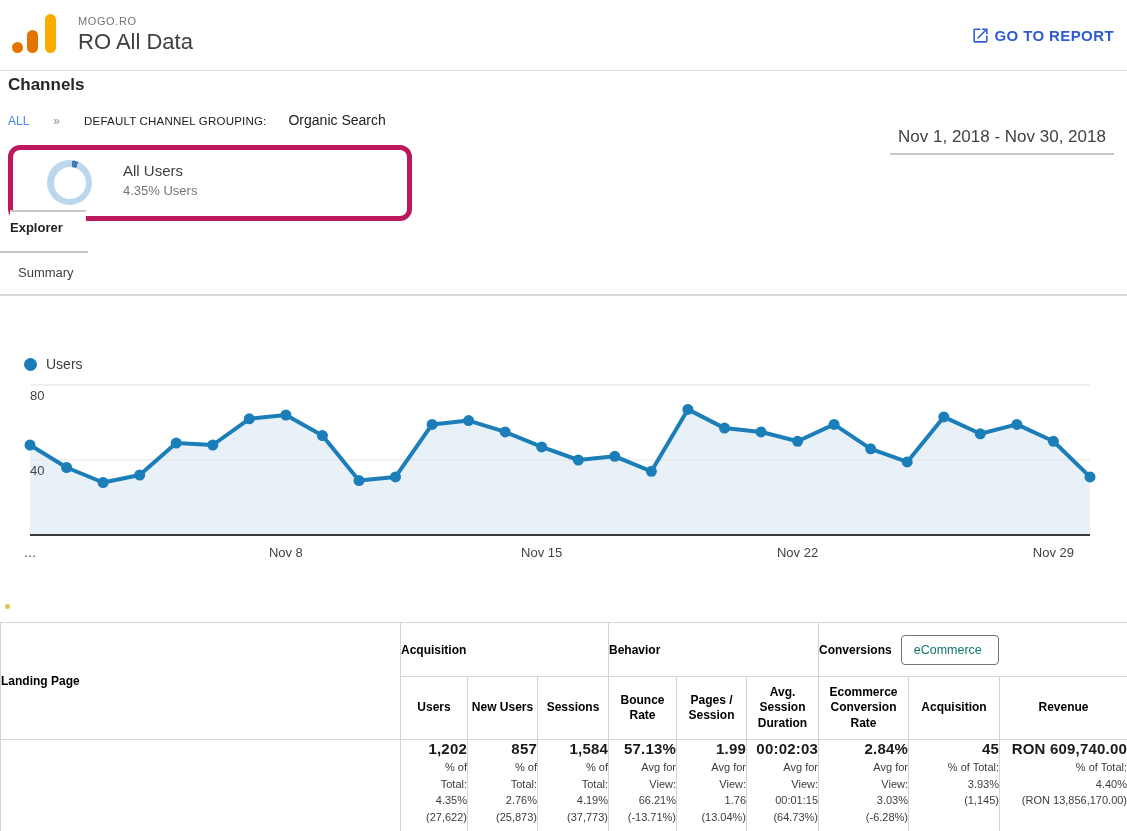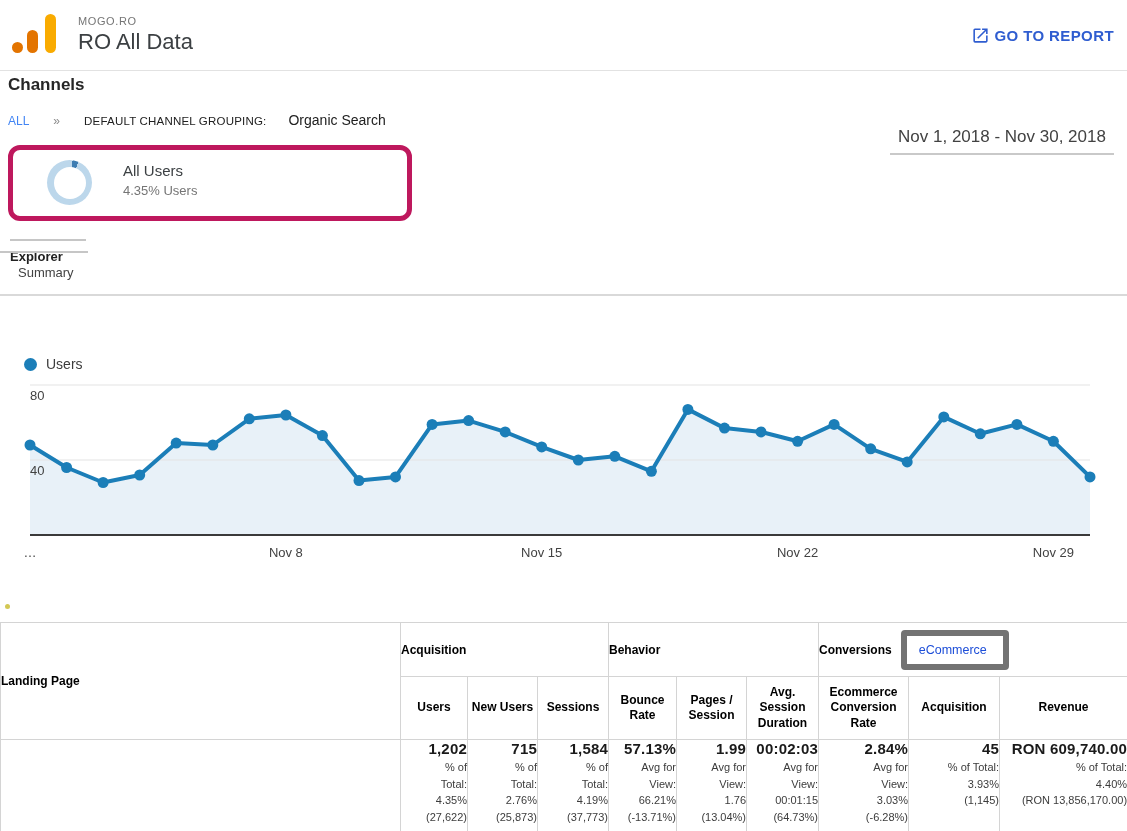--- a/index.html
+++ b/index.html
@@ -31,41 +31,41 @@
   .daterange .dr-line{margin-top:6px;height:2px;background:#c9c9c9;}
 
   
   .segment-card{position:absolute;left:8px;top:145px;width:394px;height:66px;border:5px solid #be185d;border-radius:12px;background:#fff;cursor:pointer;}
   .donut{position:absolute;left:34px;top:10px;width:45px;height:45px;border-radius:50%;}
   .donut::after{content:"";position:absolute;left:6.5px;top:6.5px;width:32px;height:32px;border-radius:50%;background:#fff;}
   .seg-title{position:absolute;left:110px;top:12px;font-size:15px;color:#3c4043;}
   .seg-sub{position:absolute;left:110px;top:33px;font-size:13px;color:#757575;}
 
   
-  .tab-explorer{position:absolute;left:10px;top:239px;width:76px;height:29px;border-top:2px solid #c6c6c6;background:#fff;font-size:13px;font-weight:bold;color:#212121;padding-top:8px;box-sizing:border-box;text-align:left;cursor:pointer;}
+  .tab-explorer{position:absolute;left:10px;top:210px;width:76px;height:29px;border-top:2px solid #c6c6c6;background:#fff;font-size:13px;font-weight:bold;color:#212121;padding-top:8px;box-sizing:border-box;text-align:left;cursor:pointer;}
   .tab-underline{position:absolute;left:0;top:251px;width:88px;height:2px;background:#c6c6c6;}
   .tab-summary{position:absolute;left:18px;top:265px;font-size:13px;color:#424242;cursor:pointer;}
   .hr2{position:absolute;left:0;top:294px;width:1127px;height:2px;background:#d9d9d9;}
 
   
   .legend{position:absolute;left:24px;top:356px;display:flex;align-items:center;gap:9px;}
   .legend-dot{width:13px;height:13px;border-radius:50%;background:var(--series);}
   .legend-label{font-size:14px;color:#3c3c3c;}
   #chart-wrap{position:absolute;left:0;top:340px;width:1127px;height:235px;}
   #chart-svg text{font-family:"Liberation Sans","DejaVu Sans",sans-serif;}
 
   .artifact{position:absolute;left:5px;top:604px;width:5px;height:5px;border-radius:50%;background:#c4b51b;opacity:.75;}
 
   
   table.ga{position:absolute;left:0;top:622px;width:1127px;border-collapse:collapse;table-layout:fixed;background:#fff;}
   table.ga td,table.ga th{border:1px solid #d4d4d4;padding:0;box-sizing:border-box;background:#fff;}
   th.dim-head{height:117px;text-align:left;vertical-align:middle;padding-left:10px;font-size:12px;font-weight:bold;color:#000;}
   th.group-head{height:54px;text-align:left;vertical-align:middle;padding-left:8px;font-size:12px;font-weight:bold;color:#000;}
   .conv-cell{display:flex;align-items:center;gap:9px;}
-  .ecom-select{display:inline-block;border:6px solid #737373;border-radius:4px;background:#fff;padding:7px 16px 7px 12px;font-size:12.5px;color:#1d4ed8;font-weight:normal;cursor:pointer;}
+  .ecom-select{display:inline-block;border:1px solid #737373;border-radius:4px;background:#fff;padding:7px 16px 7px 12px;font-size:12.5px;color:#0f766e;font-weight:normal;cursor:pointer;}
   th.col-head{height:62px;text-align:center;vertical-align:middle;font-size:12px;font-weight:bold;color:#000;line-height:1.3;padding:2px 4px;cursor:pointer;}
   td.total-cell{height:104px;vertical-align:top;text-align:right;padding:7px 10px 0 4px;}
   td.blank-cell{height:104px;}
   .t-main{font-size:15px;font-weight:bold;color:#1a1a1a;letter-spacing:.2px;}
   .t-sub{margin-top:2px;font-size:11px;color:#3c3c3c;line-height:1.5;white-space:pre-line;}
 </style>
 </head>
 <body>
 
 <div id="page">
@@ -202,21 +202,21 @@
     <tr>
       <td class="blank-cell"></td>
       <td class="total-cell">
         <div class="t-main">1,202</div>
         <div class="t-sub">% of
 Total:
 4.35%
 (27,622)</div>
       </td>
       <td class="total-cell">
-        <div class="t-main">715</div>
+        <div class="t-main">857</div>
         <div class="t-sub">% of
 Total:
 2.76%
 (25,873)</div>
       </td>
       <td class="total-cell">
         <div class="t-main">1,584</div>
         <div class="t-sub">% of
 Total:
 4.19%

